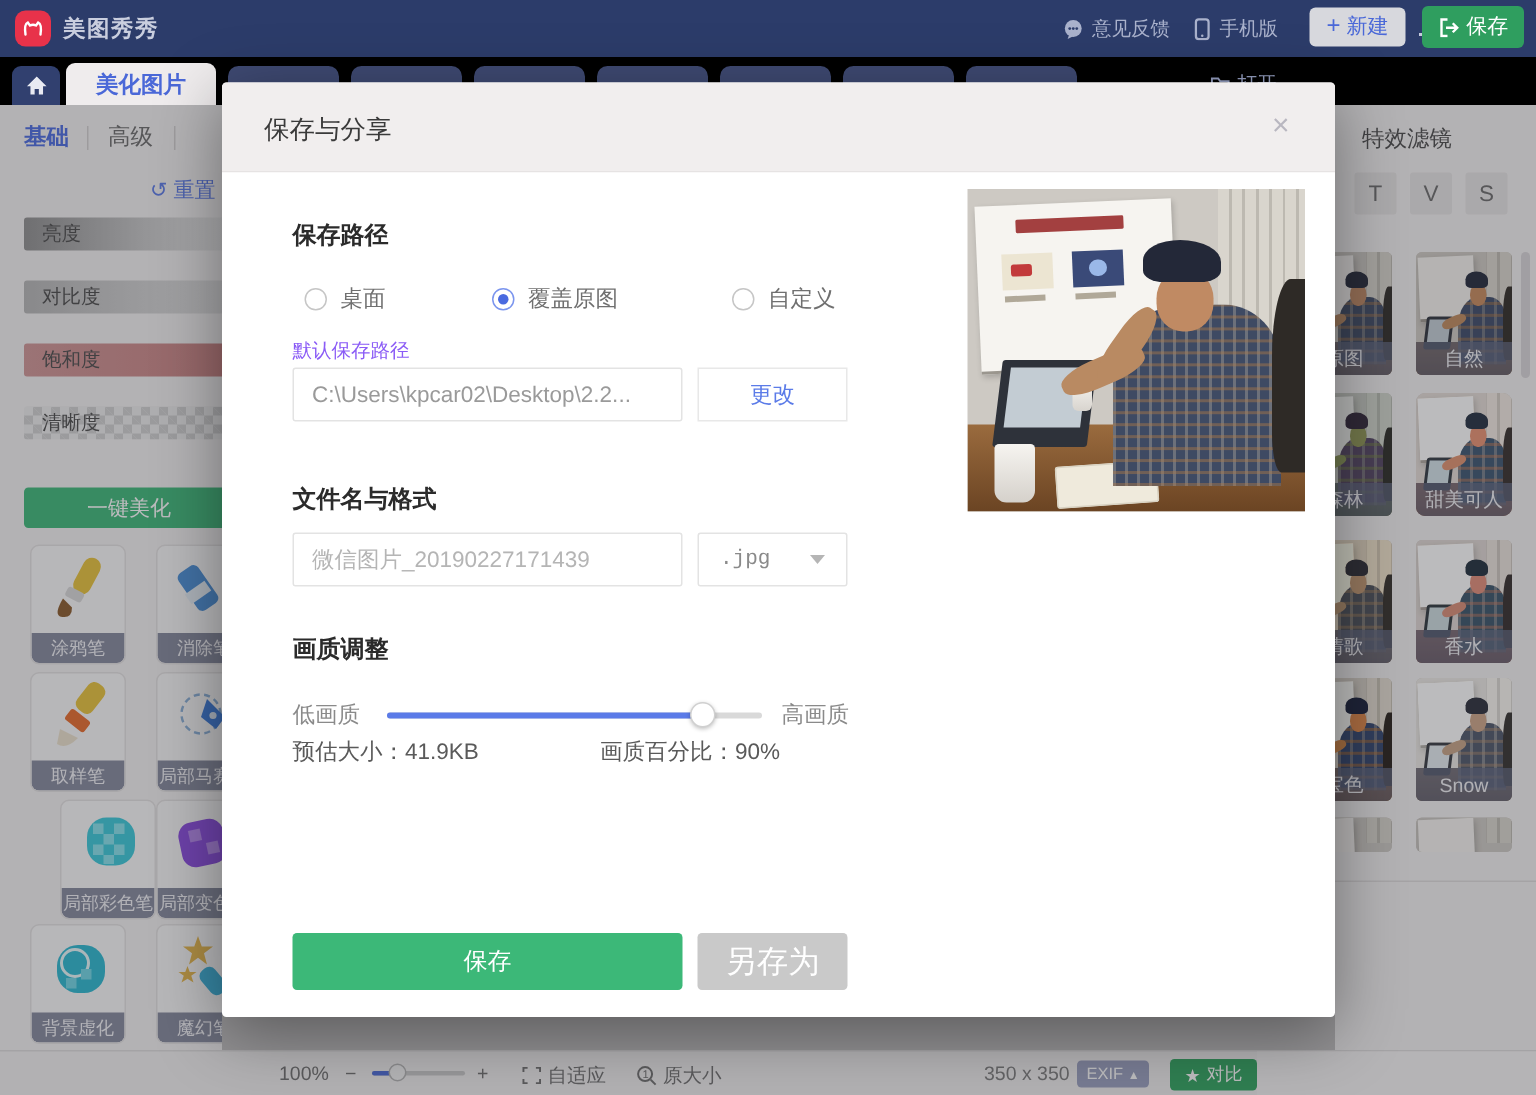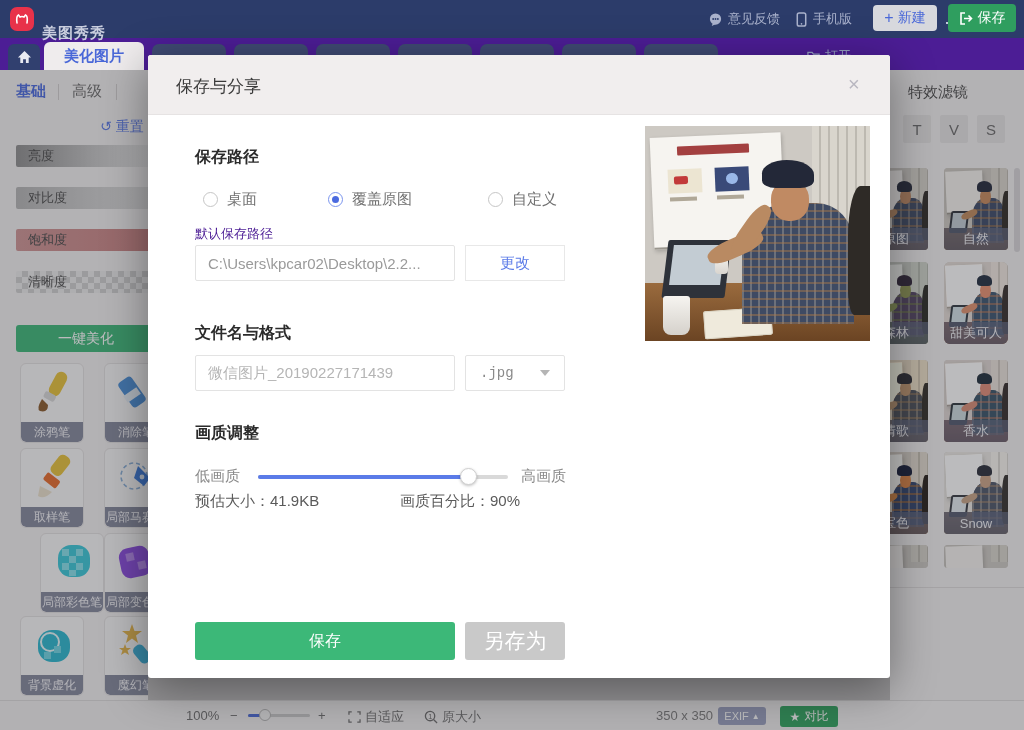--- a/index.html
+++ b/index.html
@@ -3,29 +3,29 @@
 <meta charset="utf-8">
 <style>
   * { margin:0; padding:0; box-sizing:border-box; }
   html,body { width:1024px; height:730px; }
   body { font-family:"Liberation Sans","DejaVu Sans",sans-serif; position:relative; overflow:hidden; background:#c6c4c4; }
   .abs { position:absolute; }
 
   
   #titlebar { left:0; top:0; width:1024px; height:38px; background:#2c3c6a; z-index:20; }
   .logo { left:10px; top:7px; width:24px; height:24px; background:#e8324a; border-radius:7px; display:flex; align-items:center; justify-content:center; }
-  .appname { left:42px; top:10px; color:#c9cede; font-size:15px; font-weight:bold; letter-spacing:1px;margin-top:14px; }
+  .appname { left:42px; top:10px; color:#c9cede; font-size:15px; font-weight:bold; letter-spacing:1px; }
   .tb-item { top:10px; color:#aab2cc; font-size:13px; display:flex; align-items:center; gap:5px; cursor:default; }
   .tb-sep { left:931px; top:10px; width:1px; height:17px; background:#4a5880; }
   .winbtn { top:12px; width:16px; height:14px; display:flex; align-items:center; justify-content:center; color:#c6cbdd; font-size:14px; }
   .min-glyph { width:11px; height:2px; background:#c6cbdd; margin-top:8px; }
   .max-glyph { width:10px; height:9px; border:2px solid #c6cbdd; }
 
   
-  #tabbar { left:0; top:38px; width:1024px; height:32px; background:#4c1d95; z-index:10; }
+  #tabbar { left:0; top:38px; width:1024px; height:32px; background:#000000; z-index:10; }
   .home-tab { left:8px; top:6px; width:32px; height:26px; background:#31406f; border-radius:6px 6px 0 0; display:flex; align-items:center; justify-content:center; }
   .active-tab { left:44px; top:4px; width:100px; height:28px; background:#efeced; border-radius:6px 6px 0 0; color:#4a68d8; font-size:15px; font-weight:bold; display:flex; align-items:center; justify-content:center; }
   .ghost-tab { top:6px; width:74px; height:26px; background:#3f4a73; border-radius:7px 7px 0 0; }
   .open-btn { left:800px; top:6px; width:58px; height:24px; border-radius:4px; color:#96a0c2; font-size:13px; display:flex; align-items:center; justify-content:center; gap:5px; }
   .new-btn { left:873px; top:5px; width:64px; height:26px; background:#d7d8dd; border-radius:4px; color:#4a68d8; font-size:14px; display:flex; align-items:center; justify-content:center; gap:4px; z-index:60; }
   .save-btn-top { left:948px; top:4px; width:68px; height:28px; background:#2f9e5f; border-radius:4px; color:#fff; font-size:14px; display:flex; align-items:center; justify-content:center; gap:5px; z-index:60; }
 
   
   #leftpanel { left:0; top:70px; width:148px; height:630px; background:#f4f2f2; overflow:hidden; }
   .lp-tab { top:12px; font-size:15px; }
@@ -60,21 +60,21 @@
   #overlay { left:0; top:70px; width:1024px; height:660px; background:rgba(48,48,54,.33); z-index:40; }
   #dialog { left:148px; top:55px; width:742px; height:623px; background:#fff; border-radius:3px; box-shadow:0 10px 45px rgba(0,0,0,.4); z-index:50; }
   .dlg-header { left:0; top:0; width:742px; height:60px; background:#f1eeee; border-bottom:1px solid #e6e3e3; border-radius:3px 3px 0 0; }
   .dlg-title { left:28px; top:20px; font-size:17px; color:#3a3a3a; }
   .dlg-close { left:700px; top:18px; font-size:20px; color:#b9b7c0; cursor:default; }
   .sec-head { left:47px; font-size:16px; font-weight:bold; color:#2b2b2b; }
   .radio-opt { top:135px; display:flex; align-items:center; gap:9px; font-size:15px; color:#707070; }
   .rcircle { width:15px; height:15px; border:1px solid #c6c6c6; border-radius:50%; background:#fff; }
   .rcircle.sel { border:1px solid #7b95ee; display:flex; align-items:center; justify-content:center; }
   .rcircle.sel::after { content:""; width:7px; height:7px; border-radius:50%; background:#4a6ae0; }
-  .hint { left:47px; top:170px; font-size:13px; color:#4c1d95; }
+  .hint { left:47px; top:170px; font-size:13px; color:#8b5cf6; }
   .field { border:1px solid #e3e3e3; border-radius:2px; background:#fff; font-size:15px; color:#9a9a9a; display:flex; align-items:center; padding:0 12px; }
   .chg-btn { left:317px; width:100px; height:36px; border:1px solid #e8e8e8; border-radius:0; color:#5b7be8; font-size:15px; display:flex; align-items:center; justify-content:center; }
   .fmt { left:317px; width:100px; height:36px; border:1px solid #e3e3e3; border-radius:2px; color:#8a8a8a; font-size:14px; font-family:"Liberation Mono","DejaVu Sans Mono",monospace; display:flex; align-items:center; padding:0 14px; justify-content:space-between; }
   .caret { width:0; height:0; border-left:5px solid transparent; border-right:5px solid transparent; border-top:6px solid #b5b5b5; }
   .q-end { font-size:15px; color:#8a8a8a; }
   .qtrack { left:110px; top:420px; width:250px; height:4px; background:#d9d9d9; border-radius:2px; }
   .qtrack .fill { position:absolute; left:0; top:0; width:84%; height:4px; background:#5b7be8; border-radius:2px; }
   .qtrack .knob { position:absolute; left:202px; top:-7px; width:17px; height:17px; background:#fff; border:1px solid #d0d0d0; border-radius:50%; box-shadow:0 1px 3px rgba(0,0,0,.25); }
   .stat { top:437px; font-size:15px; color:#5a5a5a; }
   .dlg-save { left:47px; top:567px; width:260px; height:38px; background:#3cb878; border-radius:3px; color:#fff; font-size:16px; display:flex; align-items:center; justify-content:center; }

